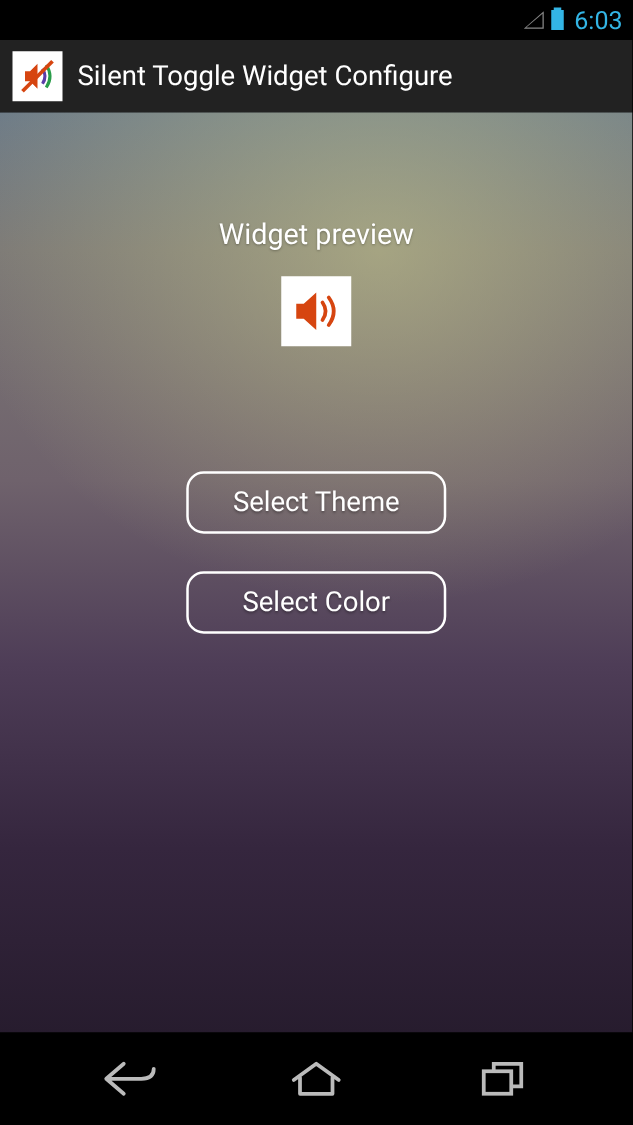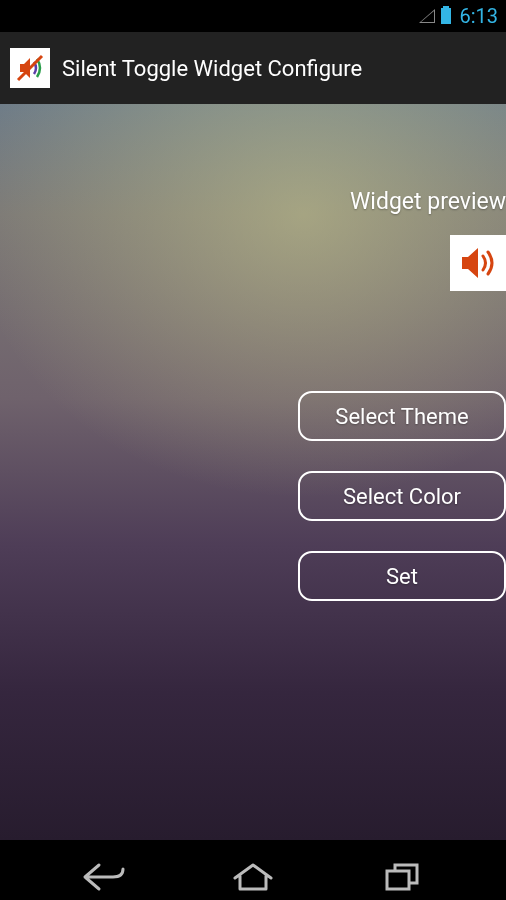--- a/index.html
+++ b/index.html
@@ -43,21 +43,21 @@
     background: #33b5e5;
   }
   .status-time {
     color: #33b5e5;
     font-size: 20px;
     font-weight: 400;
     margin-left: 4px;
   }
 
   .action-bar {
-    height: 72px;
+    height: 58px;
     background: #222;
     display: flex;
     align-items: center;
     padding: 0 10px;
     gap: 12px;
   }
   .app-icon {
     width: 40px; height: 40px;
     background: #fff;
     display: flex;
@@ -72,21 +72,21 @@
     font-weight: 400;
   }
 
   .content {
     height: 736px;
     background:
       radial-gradient(ellipse 120% 70% at 60% 15%, rgba(200,200,140,0.55) 0%, rgba(180,160,140,0.0) 55%),
       linear-gradient(180deg, #6e7c88 0%, #7b7876 15%, #6f626c 40%, #4e3d57 60%, #35263e 80%, #271c2e 100%);
     display: flex;
     flex-direction: column;
-    align-items: flex-end;
+    align-items: center;
   }
   .preview-label {
     color: #fff;
     font-size: 23px;
     margin-top: 84px;
     text-shadow: 0 1px 2px rgba(0,0,0,0.3);
   }
   .widget-preview-icon {
     width: 56px; height: 56px;
     background: #fff;
@@ -134,21 +134,21 @@
     justify-content: center;
   }
   .nav-btn svg { stroke: #bbb; fill: none; stroke-width: 3; }
 </style>
 </head>
 <body>
 
 <div class="status-bar">
   <div class="status-triangle"></div>
   <div class="status-battery"></div>
-  <div class="status-time">6:13</div>
+  <div class="status-time">6:03</div>
 </div>
 
 <div class="action-bar">
   <div class="app-icon">
     <svg viewBox="0 0 32 32">
       <path d="M6 12 L10 12 L16 6 L16 26 L10 20 L6 20 Z" fill="#d64510"></path>
       <path d="M20 10 Q24 16 20 22" stroke="#5b3da8" stroke-width="2.5" fill="none"></path>
       <path d="M23 7 Q29 16 23 25" stroke="#2a9d4a" stroke-width="2.5" fill="none"></path>
       <line x1="4" y1="28" x2="28" y2="4" stroke="#d64510" stroke-width="3"></line>
     </svg>
@@ -162,21 +162,20 @@
     <svg viewBox="0 0 44 44">
       <path d="M6 16 L12 16 L22 7 L22 37 L12 28 L6 28 Z" fill="#d64510"></path>
       <path d="M27 15 Q32 22 27 29" stroke="#d64510" stroke-width="3" fill="none" stroke-linecap="round"></path>
       <path d="M32 11 Q40 22 32 33" stroke="#d64510" stroke-width="3" fill="none" stroke-linecap="round"></path>
     </svg>
   </div>
 
   <div class="buttons">
     <button class="btn">Select Theme</button>
     <button class="btn">Select Color</button>
-    <button class="btn">Set</button>
   </div>
 </div>
 
 <div class="nav-bar">
   <div class="nav-btn">
     <svg width="46" height="32" viewBox="0 0 46 32">
       <path d="M18 4 L4 16 L18 28 M4 16 L32 16 Q42 16 42 8" stroke-linejoin="round" stroke-linecap="round"></path>
     </svg>
   </div>
   <div class="nav-btn">

